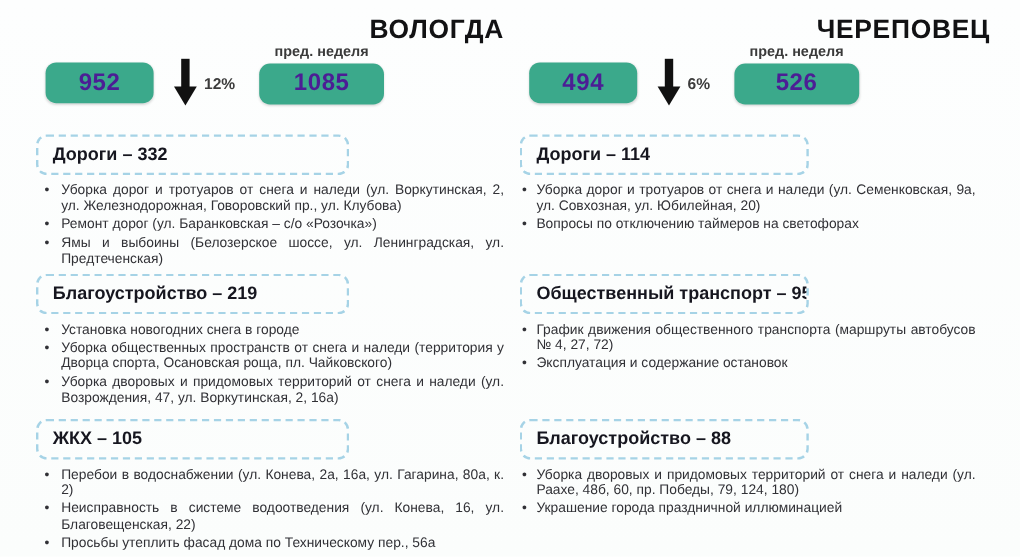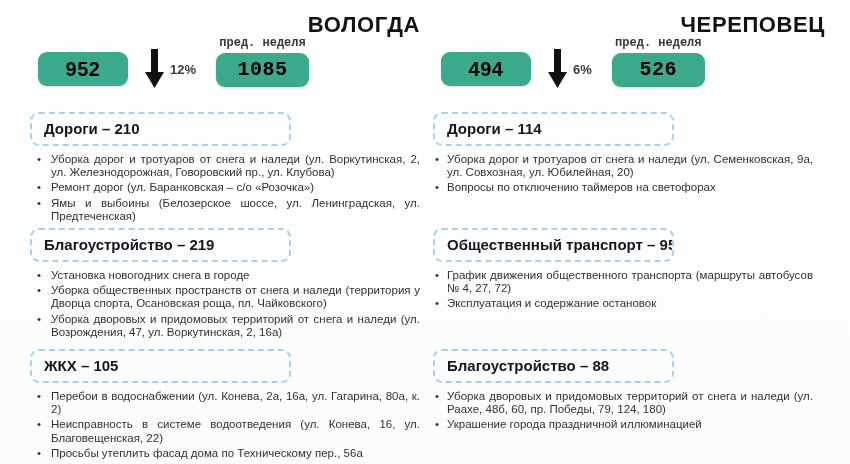--- a/index.html
+++ b/index.html
@@ -17,33 +17,33 @@
 
   .city-title {
     margin:2px 0 6px 8px;
     font-size:22px; font-weight:800; letter-spacing:0.6px;
     color:#121214;
     text-align:right;
   }
 
   .stats { display:flex; align-items:center; margin-left:8px; height:50px; }
   .badge {
-    background:#3BA98B; color:#000000;
+    background:#3BA98B; color:#4c1d95;
     font-weight:800; font-size:20px; letter-spacing:0.5px;
     border-radius:9px;
     width:90px; height:34px;
     display:flex; align-items:center; justify-content:center;
     box-shadow:0 1px 2px rgba(0,0,0,0.15);
   }
   .arrow-group { display:flex; align-items:center; margin-left:16px; }
   .arrow-svg { width:21px; height:42px; display:block; }
   .pct { font-size:13px; font-weight:700; color:#3c3c3c; margin-left:5px; }
-  .prev-group { display:flex; flex-direction:column; align-items:center; margin-left:20px; margin-top:-16px;font-family:Liberation Mono, monospace; }
+  .prev-group { display:flex; flex-direction:column; align-items:center; margin-left:20px; margin-top:-16px; }
   .prev-label { font-size:12px; font-weight:700; color:#3a3a3a; margin-bottom:3px; white-space:nowrap; }
-  .prev-group .badge { width:93px; }
+  .prev-group .badge { width:104px; }
 
   .sections { margin-top:18px; }
   .section.r1 { height:116px; }
   .section.r2 { height:121px; }
   .tbox {
     box-sizing:border-box;
     border:2px dashed #A6D3E6;
     border-radius:9px;
     padding:6px 12px 7px;
     font-size:15px; font-weight:800; color:#16161f;
@@ -85,21 +85,21 @@
         <span class="pct">12%</span>
       </div>
       <div class="prev-group">
         <div class="prev-label">пред. неделя</div>
         <div class="badge">1085</div>
       </div>
     </div>
 
     <div class="sections">
       <div class="section r1">
-        <div class="tbox">Дороги – 210</div>
+        <div class="tbox">Дороги – 332</div>
         <ul class="bullets">
           <li>Уборка дорог и тротуаров от снега и наледи (ул. Воркутинская, 2, ул. Железнодорожная, Говоровский пр., ул. Клубова)</li>
           <li>Ремонт дорог (ул. Баранковская – с/о «Розочка»)</li>
           <li>Ямы и выбоины (Белозерское шоссе, ул. Ленинградская, ул. Предтеченская)</li>
         </ul>
       </div>
       <div class="section r2">
         <div class="tbox">Благоустройство – 219</div>
         <ul class="bullets">
           <li>Установка новогодних снега в городе</li>

